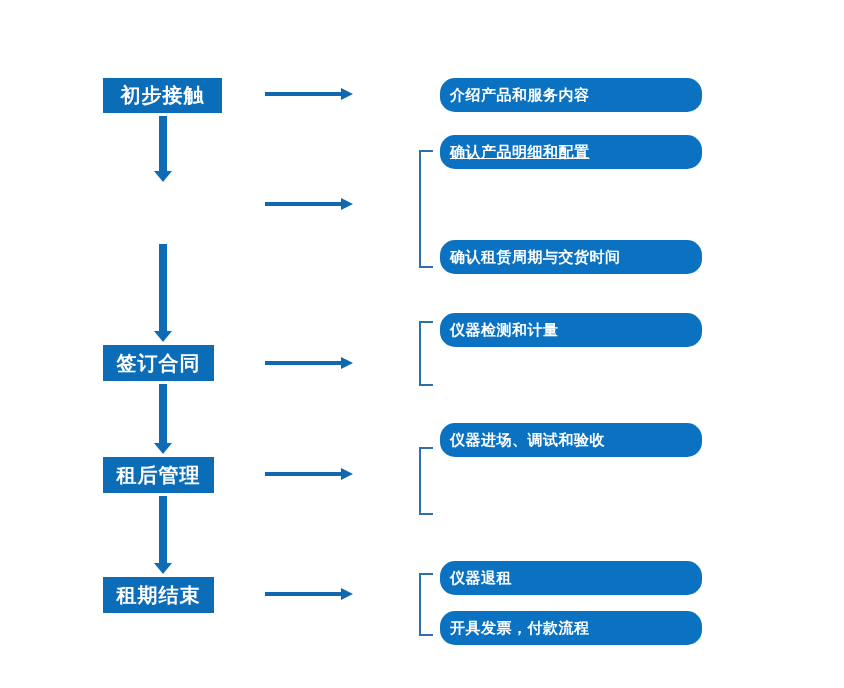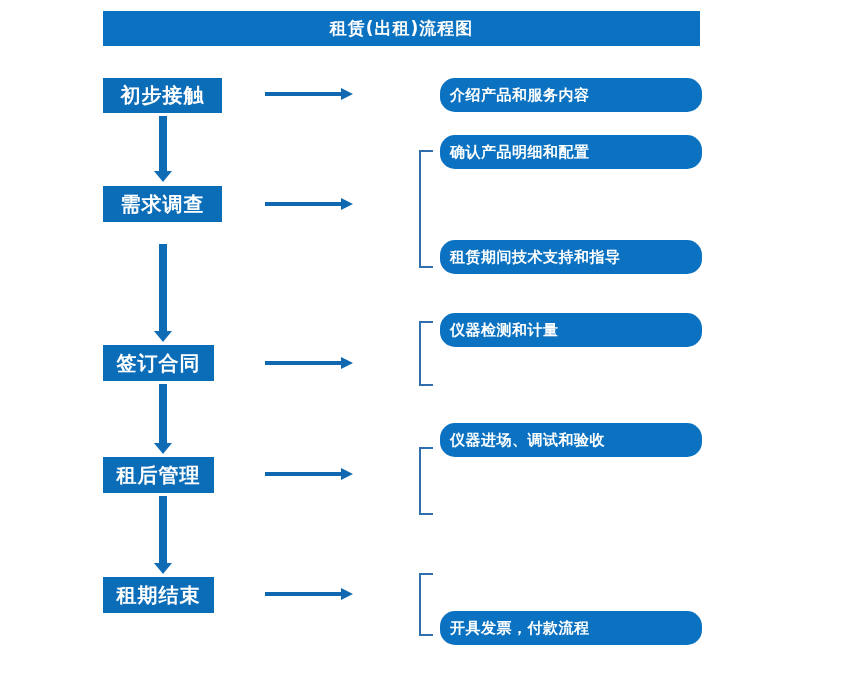--- a/index.html
+++ b/index.html
@@ -114,25 +114,23 @@
     border-top: 2px solid #2f6fae;
     border-bottom: 2px solid #2f6fae;
     box-sizing: border-box;
   }
 </style>
 </head>
 <body>
 
 <div id="canvas">
 
-  <div class="title-banner">租赁(出租)流程图</div>
 
   <div class="stage-box" style="left:103px; top:78px; width:119px; height:35px;">初步接触</div>
 
-  <div class="stage-box" style="left:103px; top:186px; width:119px; height:36px;">需求调查</div>
 
   <div class="stage-box" style="left:103px; top:457px; width:111px; height:36px;">租后管理</div>
 
   <div class="stage-box" style="left:103px; top:345px; width:111px; height:36px;">签订合同</div>
 
   <div class="stage-box" style="left:103px; top:577px; width:111px; height:36px;">租期结束</div>
 
   <div class="v-arrow" style="top:116px; height:66px;">
     <div class="shaft" style="height:55px;"></div>
     <div class="head" style="top:55px;"></div>
@@ -174,22 +172,23 @@
       <div class="head"></div>
   </div>
 
   <div class="bracket" style="top:150px; height:118px;"></div>
   <div class="bracket" style="top:321px; height:65px;"></div>
   <div class="bracket" style="top:447px; height:68px;"></div>
   <div class="bracket" style="top:573px; height:63px;"></div>
 
   <div class="task-box" style="top:78px;">介绍产品和服务内容</div>
 
-  <div class="task-box" style="top:135px;">确认产品明细和配置</div>
-  <div class="task-box" style="top:240px;">租赁期间技术支持和指导</div>
+  <div class="task-box" style="top:135px;text-decoration:underline;">确认产品明细和配置</div>
+  <div class="task-box" style="top:240px;">确认租赁周期与交货时间</div>
 
   <div class="task-box" style="top:313px;">仪器检测和计量</div>
 
   <div class="task-box" style="top:423px;">仪器进场、调试和验收</div>
 
+  <div class="task-box" style="top:561px;">仪器退租</div>
   <div class="task-box" style="top:611px;">开具发票，付款流程</div>
 
 </div>
 
 </body></html>

